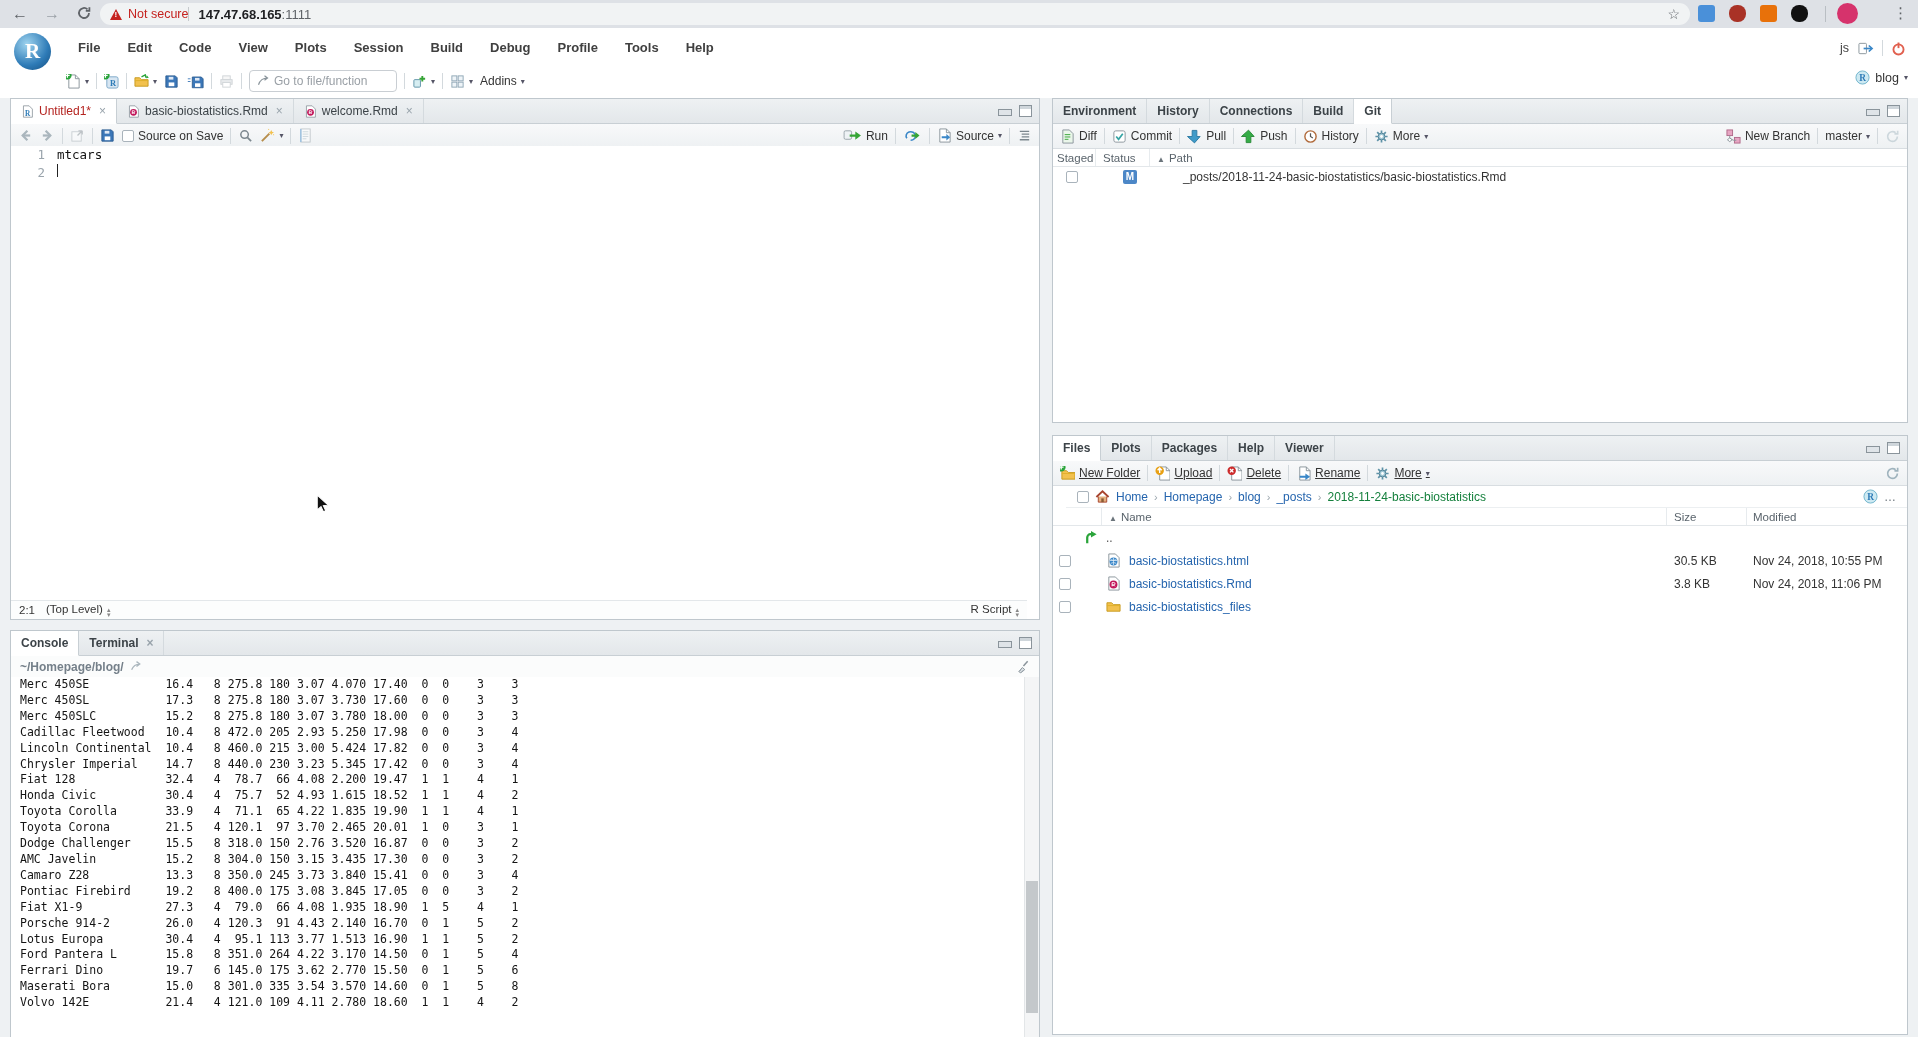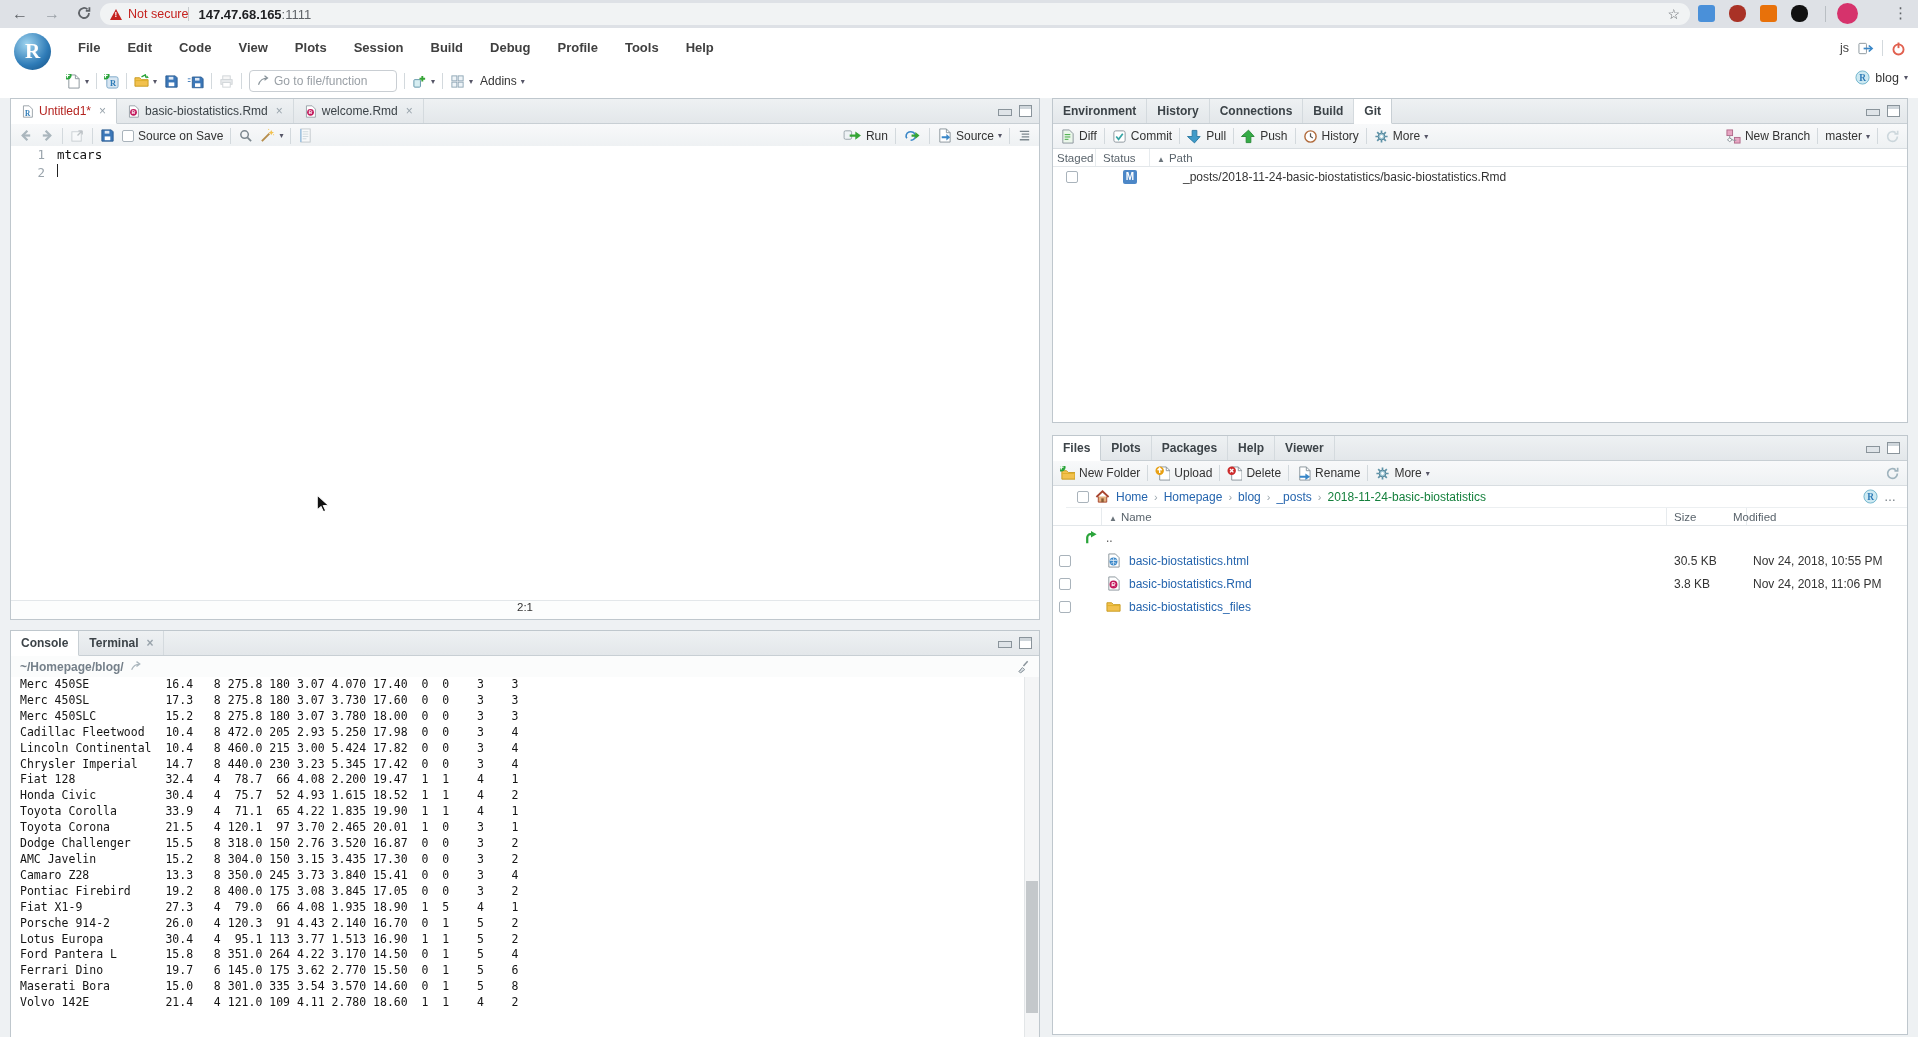--- a/index.html
+++ b/index.html
@@ -59,22 +59,22 @@
   .ic svg{width:100%;height:100%;}
   .dis{opacity:.45;}
 
   
   #src-pane{left:10px;top:98px;width:1030px;height:522px;}
   .tab-red{color:#b4231f;}
   .code-area{position:absolute;left:0;top:47px;right:0;bottom:18px;background:#fff;
              font:12.5px/18px "DejaVu Sans Mono",monospace;color:#111;}
   .code-line{display:flex;}
   .lnum{width:34px;text-align:right;padding-right:12px;color:#9aa4ac;flex:none;}
-  .srcstatus{position:absolute;left:0;bottom:0;right:0;height:18px;background:#fcfdfd;border-top:1px solid #e3e7ea;
-             display:flex;align-items:center;font-size:11.5px;color:#333;padding:0 8px;gap:22px;flex-direction:column;}
+  .srcstatus{position:absolute;left:0;bottom:0;right:12px;height:18px;background:#fcfdfd;border-top:1px solid #e3e7ea;
+             display:flex;align-items:center;font-size:11.5px;color:#333;padding:0 8px;gap:11px;}
   .updown{display:inline-flex;flex-direction:column;line-height:4.5px;font-size:7px;color:#888;margin-left:4px;vertical-align:1px;}
   .cursorbar{display:inline-block;width:1px;height:13px;background:#222;vertical-align:-2px;}
 
   
   #console-pane{left:10px;top:630px;width:1030px;height:475px;}
   .cpath{height:21px;display:flex;align-items:center;padding:0 9px;font-weight:bold;color:#75808a;
          font-size:12px;background:#fbfcfc;}
   .cbody{position:absolute;left:0;top:46px;right:14px;bottom:0;overflow:hidden;padding-left:9px;
          font:11.5px/15.9px "DejaVu Sans Mono",monospace;color:#141414;}
   .cline{white-space:pre;}
@@ -88,21 +88,21 @@
             border-bottom:1px solid #e3e7ea;position:relative;}
   .gcol-sep{position:absolute;top:0;bottom:0;width:1px;background:#e7ebee;}
   .git-row{height:19px;display:flex;align-items:center;font-size:12px;color:#333;}
   .chk{width:12px;height:12px;border:1px solid #a9b3bb;border-radius:2px;background:#fff;box-sizing:border-box;}
   .mbadge{width:14px;height:14px;background:#4c87c7;color:#fff;font-size:10px;font-weight:bold;
           border-radius:2px;display:flex;align-items:center;justify-content:center;}
   .sort-tri{font-size:8px;color:#6b747b;margin-right:4px;}
 
   
   #files-pane{left:1052px;top:435px;width:856px;height:600px;}
-  #files-pane .ptool{height:24px;}
+  #files-pane .ptool{height:24px;text-decoration:underline;}
   .crumbrow{height:21px;display:flex;align-items:center;gap:6px;padding:0 11px;font-size:12px;
             border-bottom:1px solid #eceff1;margin-left:13px;}
   .crumb a, .bluelink{color:#2565ae;text-decoration:none;}
   .crumb-sep{color:#9aa5ad;font-size:11px;}
   .files-hdr{height:17px;position:relative;display:flex;align-items:center;font-size:11.5px;color:#5a646c;
              border-bottom:1px solid #e3e7ea;}
   .frow{height:23px;display:flex;align-items:center;font-size:12px;color:#333;position:relative;}
   .fcell-name{position:absolute;left:53px;display:flex;align-items:center;gap:8px;}
   .fcell-size{position:absolute;left:621px;}
   .fcell-mod{position:absolute;left:700px;}
@@ -881,21 +881,21 @@
           </svg>
         </span>
       <span style="color:#6b747b">…</span>
     </div>
     <div class="files-hdr">
       <span class="gcol-sep" style="left:48px"></span>
       <span class="gcol-sep" style="left:613px"></span>
       <span class="gcol-sep" style="left:693px"></span>
       <span style="position:absolute;left:56px"><span class="sort-tri">▲</span><span>Name</span></span>
       <span style="position:absolute;left:621px">Size</span>
-      <span style="position:absolute;left:680px">Modified</span>
+      <span style="position:absolute;left:700px">Modified</span>
     </div>
     <div class="frow">
       <span class="fcell-name" style="left:30px">
           <span class="ic">
             <svg>
               <use href="#s-upfolder"></use>
             </svg>
           </span>
           <span style="color:#555">..</span>
         </span>

